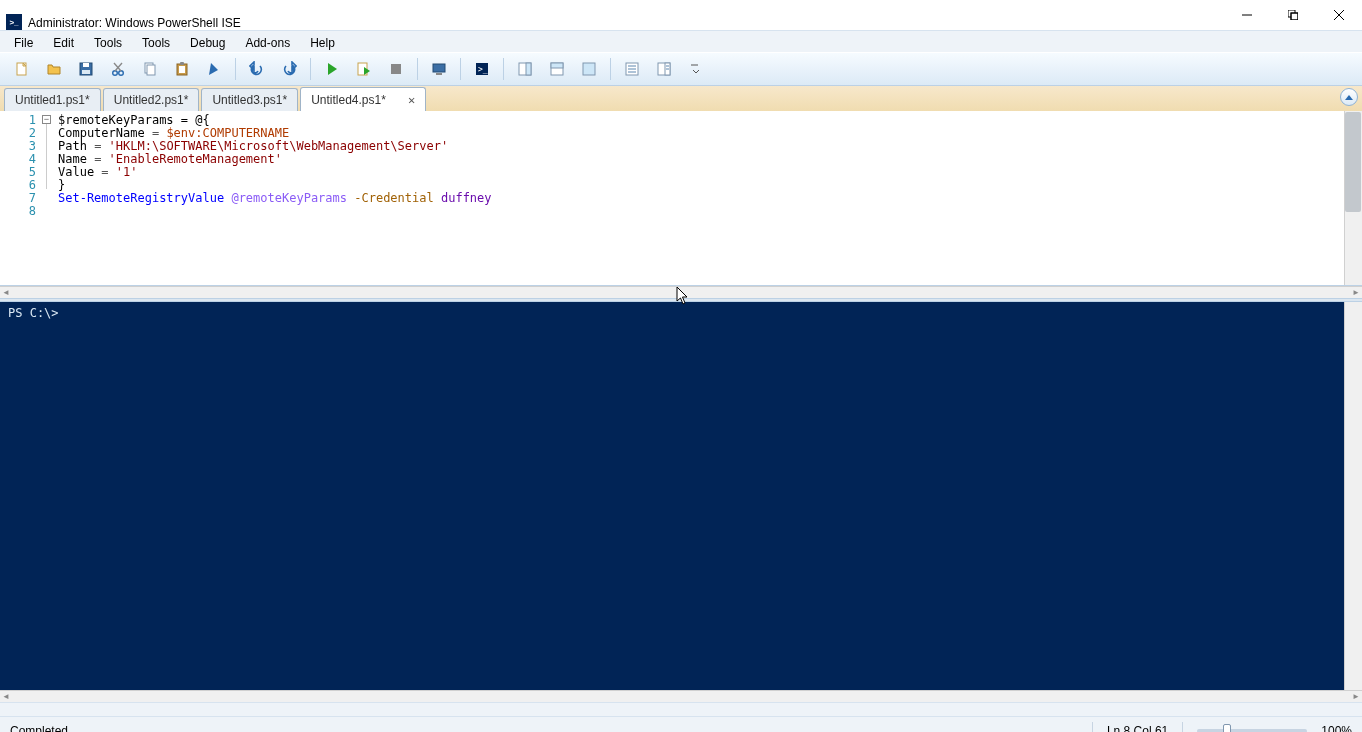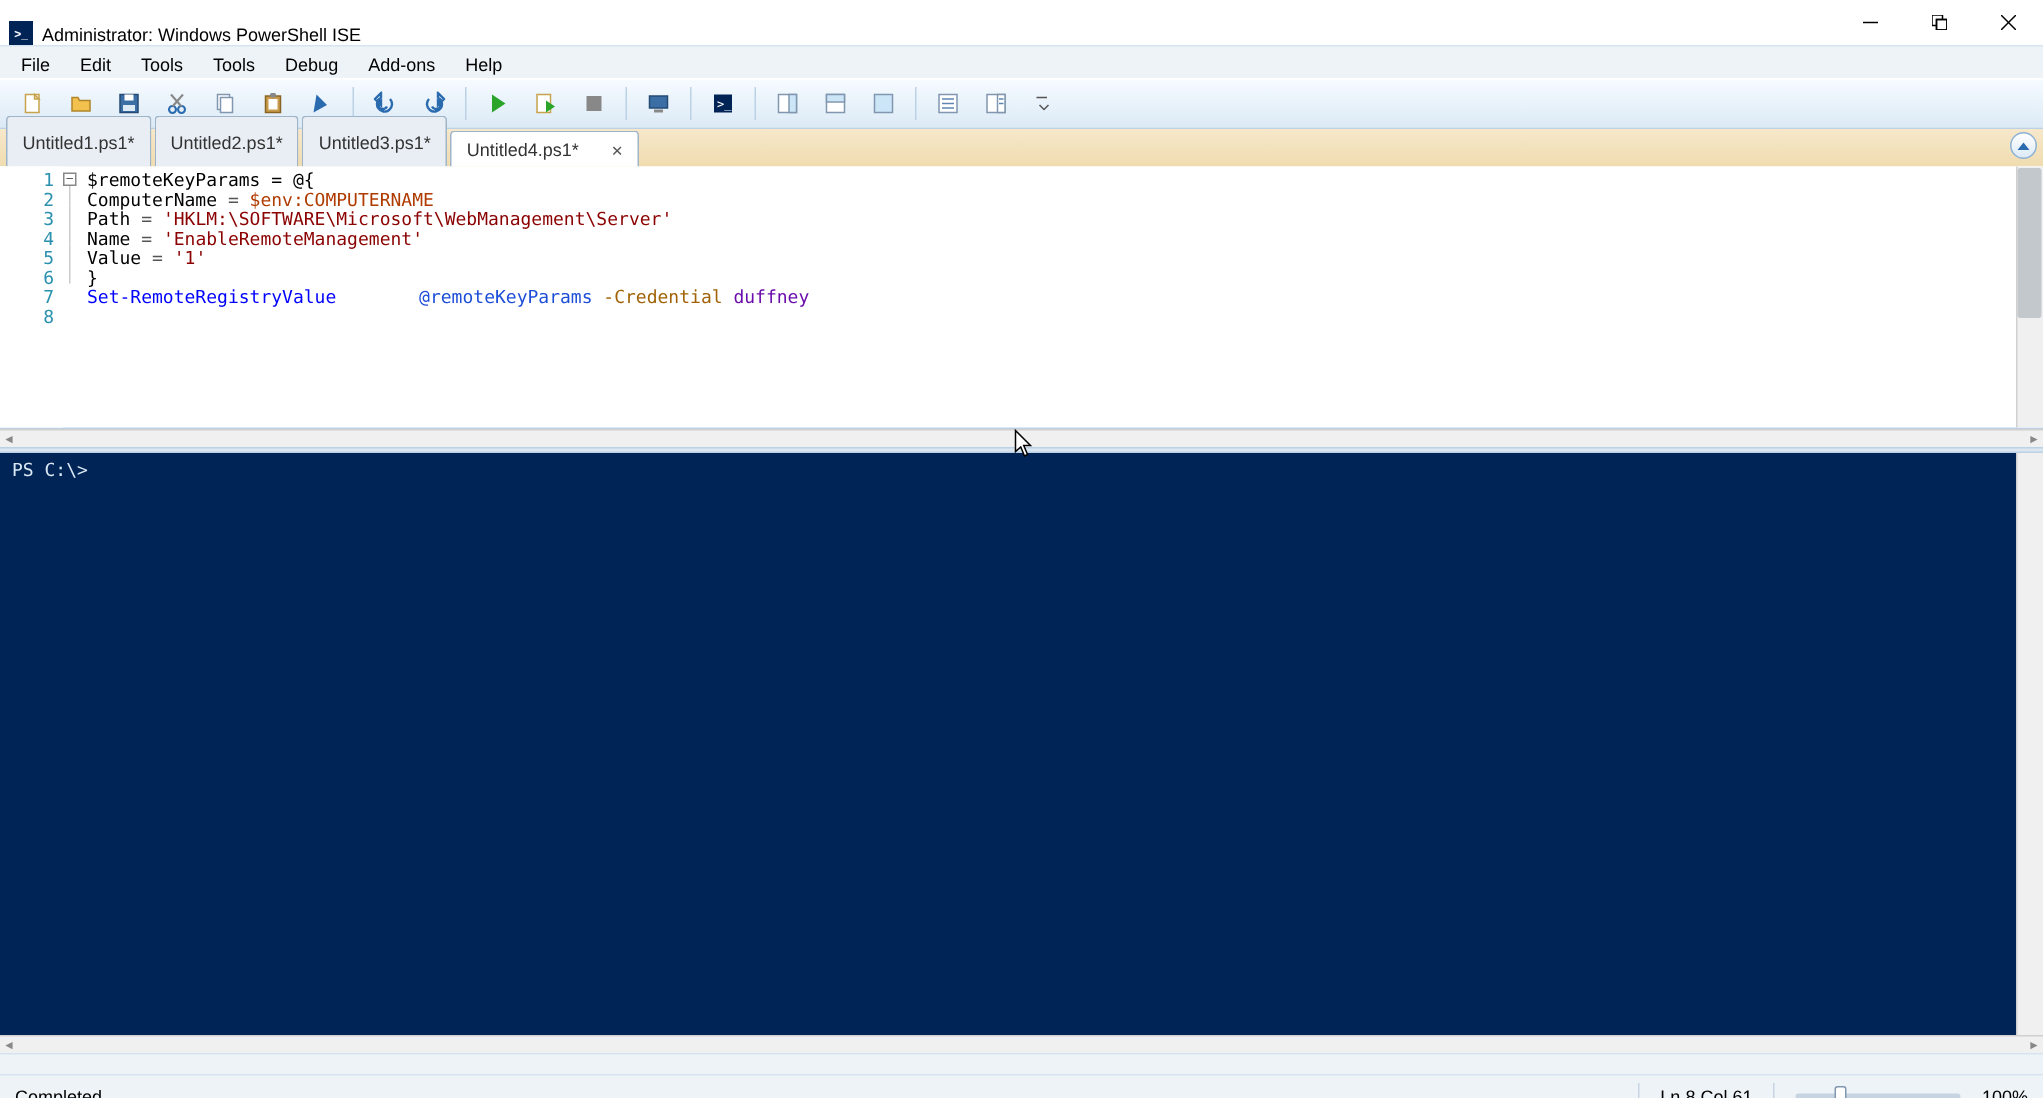--- a/index.html
+++ b/index.html
@@ -19,21 +19,21 @@
   .menubar .menu-item { padding:2px 10px; cursor:default; }
   
   
   .toolbar { height:34px; background:linear-gradient(#f6fbff,#dceaf6); display:flex; align-items:center; padding:0 6px; gap:0; border-top:1px solid #fff; border-bottom:1px solid #bcd1e5;}
   .tool-btn { width:28px; height:26px; display:flex; align-items:center; justify-content:center; border-radius:2px; margin:0 2px;}
   .sep { width:1px; height:22px; background:#bcd1e5; margin:0 5px; }
   .tool-btn svg { width:16px; height:16px; }
   
   
   .tabbar { height:25px; background:linear-gradient(#f7e8cb,#f0dcb0); display:flex; align-items:flex-end; padding:0 4px 0 4px; position:relative;}
-  .tab { height:34px; background:#e8eef4; border:1px solid #a0b4c8; border-bottom:none; border-radius:3px 3px 0 0; padding:0 10px; display:flex; align-items:center; margin-right:2px; font-size:12px; cursor:default; color:#333;}
+  .tab { height:23px; background:#e8eef4; border:1px solid #a0b4c8; border-bottom:none; border-radius:3px 3px 0 0; padding:0 10px; display:flex; align-items:center; margin-right:2px; font-size:12px; cursor:default; color:#333;}
   .tab.active { background:#fff; height:24px; position:relative; z-index:2;gap:16px;}
   .tab .close-x { margin-left:6px; font-family:monospace; font-size:12px; color:#555;}
   .tabbar .collapse-btn { position:absolute; right:4px; top:2px; width:18px; height:18px; border:1px solid #8fb3d6; border-radius:50%; display:flex; align-items:center; justify-content:center; background:linear-gradient(#fff,#dceaf6); }
   .tabbar .collapse-btn::before { content:""; width:0; height:0; border-left:4px solid transparent; border-right:4px solid transparent; border-bottom:5px solid #2a6bb0; }
   
   
   .editor { height:175px; display:flex; background:#fff; border-bottom:1px solid #bcd1e5; position:relative;}
   .gutter { width:42px; background:#fff; text-align:right; padding:3px 6px 0 0; font-family:Consolas,monospace; font-size:12px; color:#2b91af; user-select:none;}
   .gutter div { line-height:13px; }
   .fold-col { width:12px; padding-top:3px;}
@@ -65,21 +65,21 @@
   
   
   .mouse-cursor { position:fixed; left:676px; top:286px; pointer-events:none; }
   .mouse-cursor svg { width:14px; height:20px; }
   .tok-variable { color:#000000; }
   .tok-operator { color:#555; }
   .tok-string   { color:#7f0029; } 
   .tok-string   { color:#8b0000; }
   .tok-command  { color:#0000ff; }
   .tok-param    { color:#a16207; }
-  .tok-splat    { color:#1d4ed8;margin-left:48px; }
+  .tok-splat    { color:#8b5cf6; }
   .tok-ident    { color:#6a0dad; }
   .tok-envvar2  { color:#b03b00; }
 </style>
 </head>
 <body>
 
 <div class="titlebar">
   <div class="app-icon"></div>
   <div class="title-text">Administrator: Windows PowerShell ISE</div>
   <div class="win-controls">

